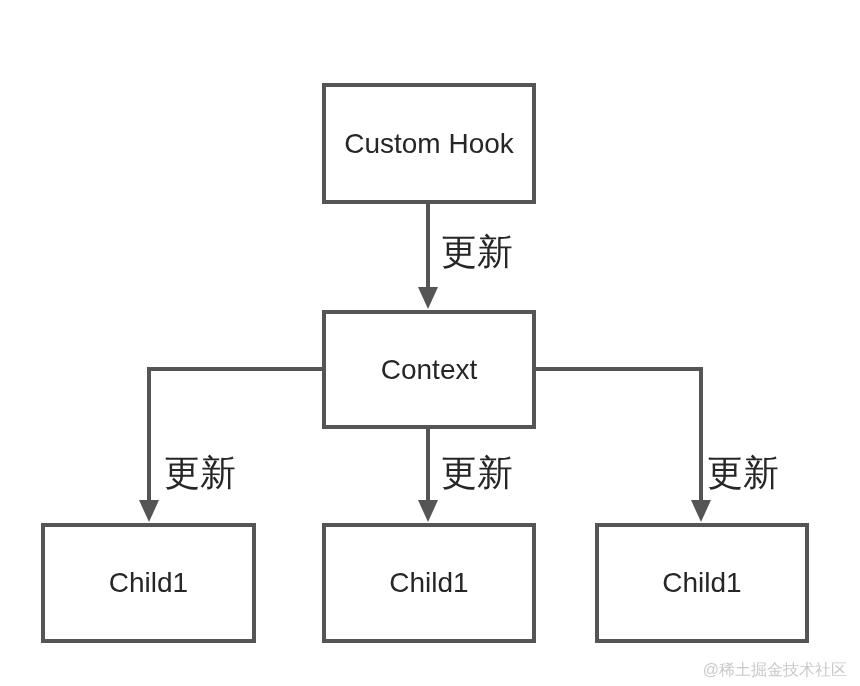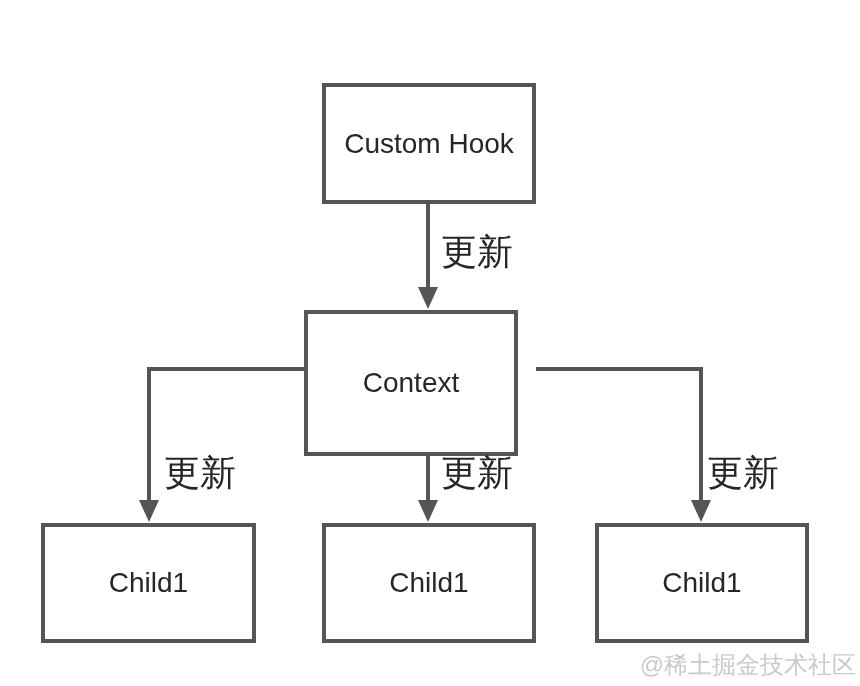--- a/index.html
+++ b/index.html
@@ -43,42 +43,42 @@
     border: 4px solid var(--stroke);
     background: var(--node-fill);
     display: flex;
     align-items: center;
     justify-content: center;
     font-size: 28px;
     color: var(--text);
     white-space: nowrap;
   }
   .node-custom-hook   { left: 322px; top: 83px;  width: 214px; height: 121px; }
-  .node-context       { left: 304px; top: 310px; width: 214px; height: 146px; }
+  .node-context       { left: 322px; top: 310px; width: 214px; height: 119px; }
   .node-child-left    { left: 41px;  top: 523px; width: 215px; height: 120px; }
   .node-child-middle  { left: 322px; top: 523px; width: 214px; height: 120px; }
   .node-child-right   { left: 595px; top: 523px; width: 214px; height: 120px; }
 
   .edge-label {
     position: absolute;
     font-size: 36px;
     color: var(--text);
     line-height: 1;
     white-space: nowrap;
   }
   .edge-label-top    { left: 441px; top: 234px; }
   .edge-label-left   { left: 164px; top: 455px; }
   .edge-label-middle { left: 441px; top: 455px; }
   .edge-label-right  { left: 707px; top: 455px; }
 
   .watermark {
     position: absolute;
-    right: 4px;
+    right: 13px;
     bottom: 5px;
-    font-size: 24px;
+    font-size: 16px;
     color: var(--watermark);
     white-space: nowrap;
   }
 </style>
 </head>
 <body>
 
 <div class="canvas">
 
   <svg class="connectors" viewBox="0 0 860 686" xmlns="http://www.w3.org/2000/svg">

